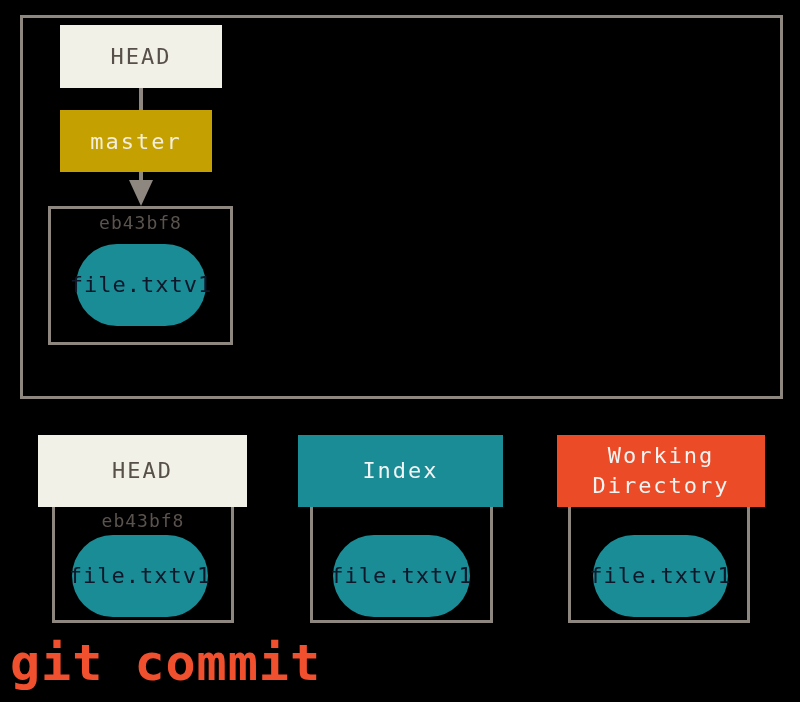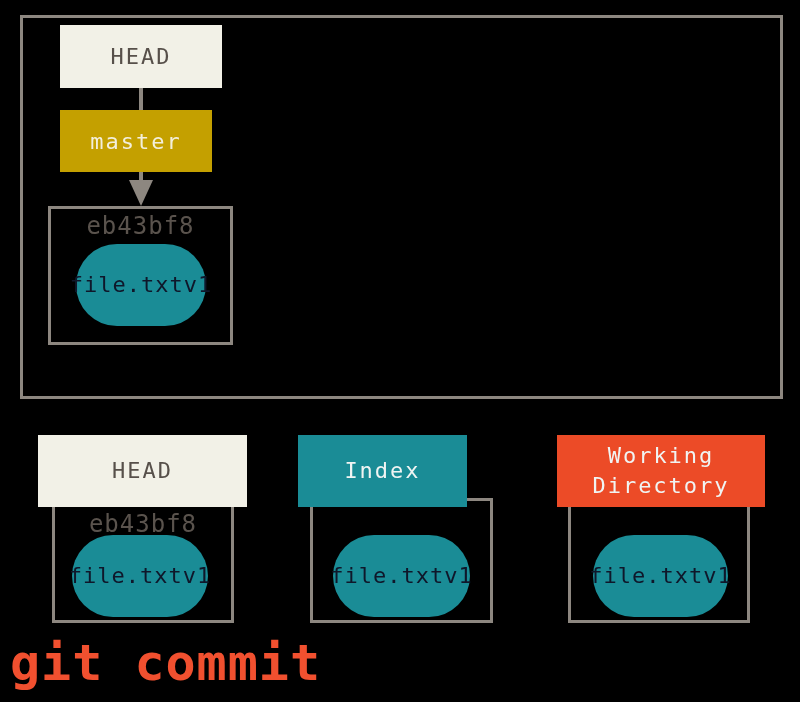--- a/index.html
+++ b/index.html
@@ -36,38 +36,38 @@
   .arrow-head{
     position:absolute;left:129px;top:180px;width:0;height:0;
     border-left:12px solid transparent;border-right:12px solid transparent;
     border-top:26px solid #8d8780;
   }
   .commit-box{
     position:absolute;left:48px;top:206px;width:185px;height:139px;
     border:3px solid #8d8780;box-sizing:border-box;
   }
   .hash-label{
-    position:absolute;font-size:24px;color:#5a534d;text-align:center;letter-spacing:1px;
+    position:absolute;font-size:18px;color:#5a534d;text-align:center;letter-spacing:1px;
   }
   .hash-top{left:48px;top:212px;width:185px;}
   .pill{
     position:absolute;background:#1a8c96;border-radius:42px;
     color:#0f172a;font-size:22px;line-height:28px;text-align:center;
     display:flex;flex-direction:row;align-items:center;justify-content:center;
     letter-spacing:1px;
   }
   .pill-top{left:76px;top:244px;width:130px;height:82px;}
   
   .col-header{
     position:absolute;height:72px;font-size:22px;letter-spacing:2px;
     display:flex;align-items:center;justify-content:center;text-align:center;
     line-height:30px;z-index:2;
   }
   .hdr-head{left:38px;top:435px;width:209px;background:#f2f1e7;color:#57504a;}
-  .hdr-index{left:298px;top:435px;width:169px;background:#1a8c96;color:#f0f4f3;}
+  .hdr-index{left:298px;top:435px;width:205px;background:#1a8c96;color:#f0f4f3;}
   .hdr-workdir{left:557px;top:435px;width:208px;background:#ec4b27;color:#f0f4f3;padding:1px 10px;box-sizing:border-box;}
   .col-container{
     position:absolute;top:498px;height:125px;border:3px solid #8d8780;
     box-sizing:border-box;z-index:1;
   }
   .cont-head{left:52px;width:182px;}
   .cont-index{left:310px;width:183px;}
   .cont-workdir{left:568px;width:182px;}
   .hash-bottom{left:52px;top:510px;width:182px;z-index:3;}
   .pill-head{left:72px;top:535px;width:136px;height:82px;z-index:3;}

